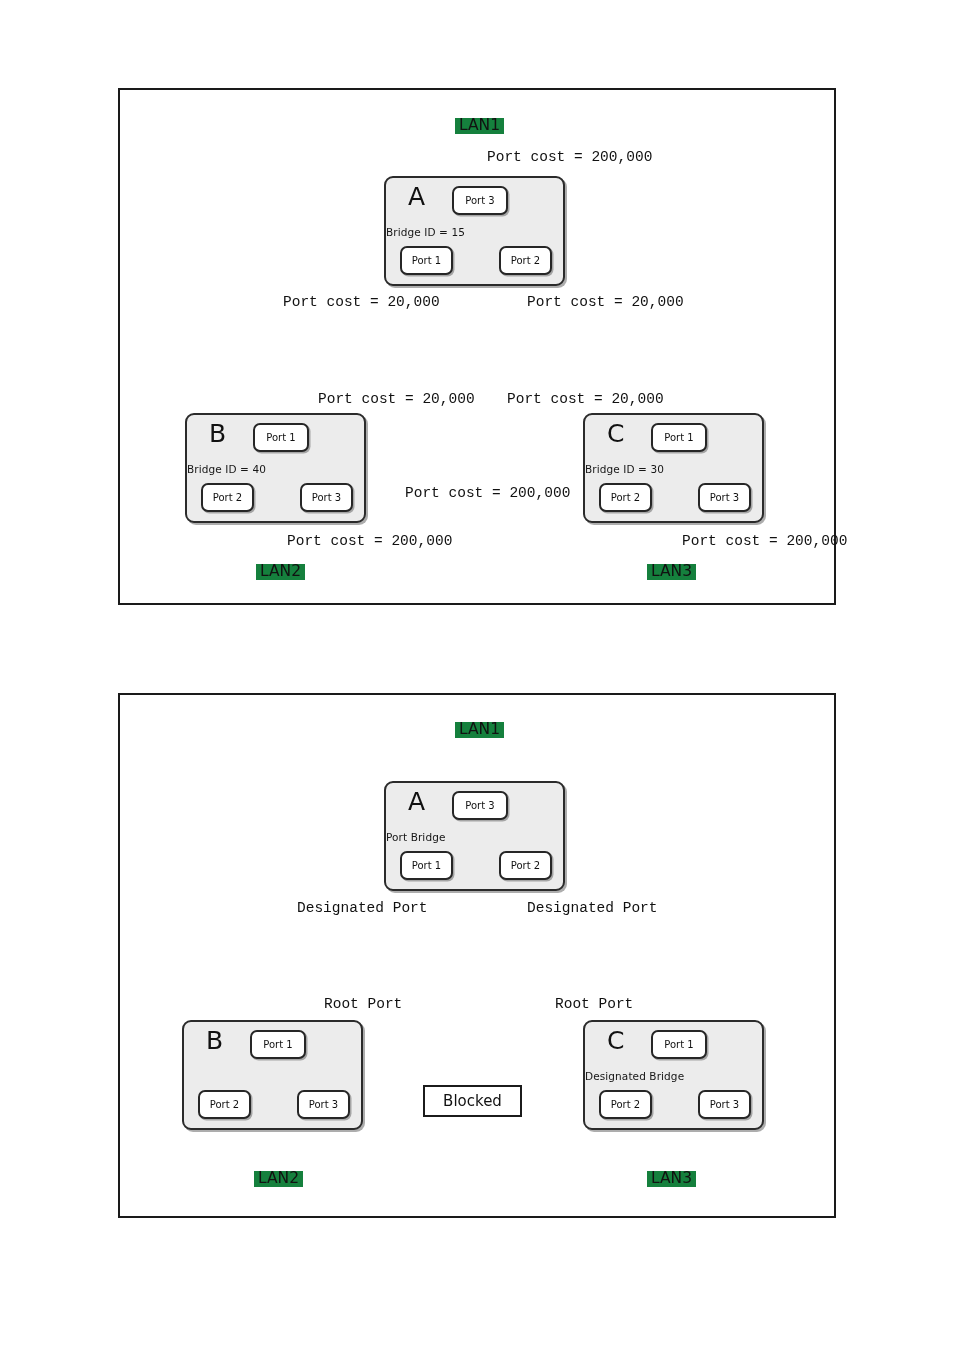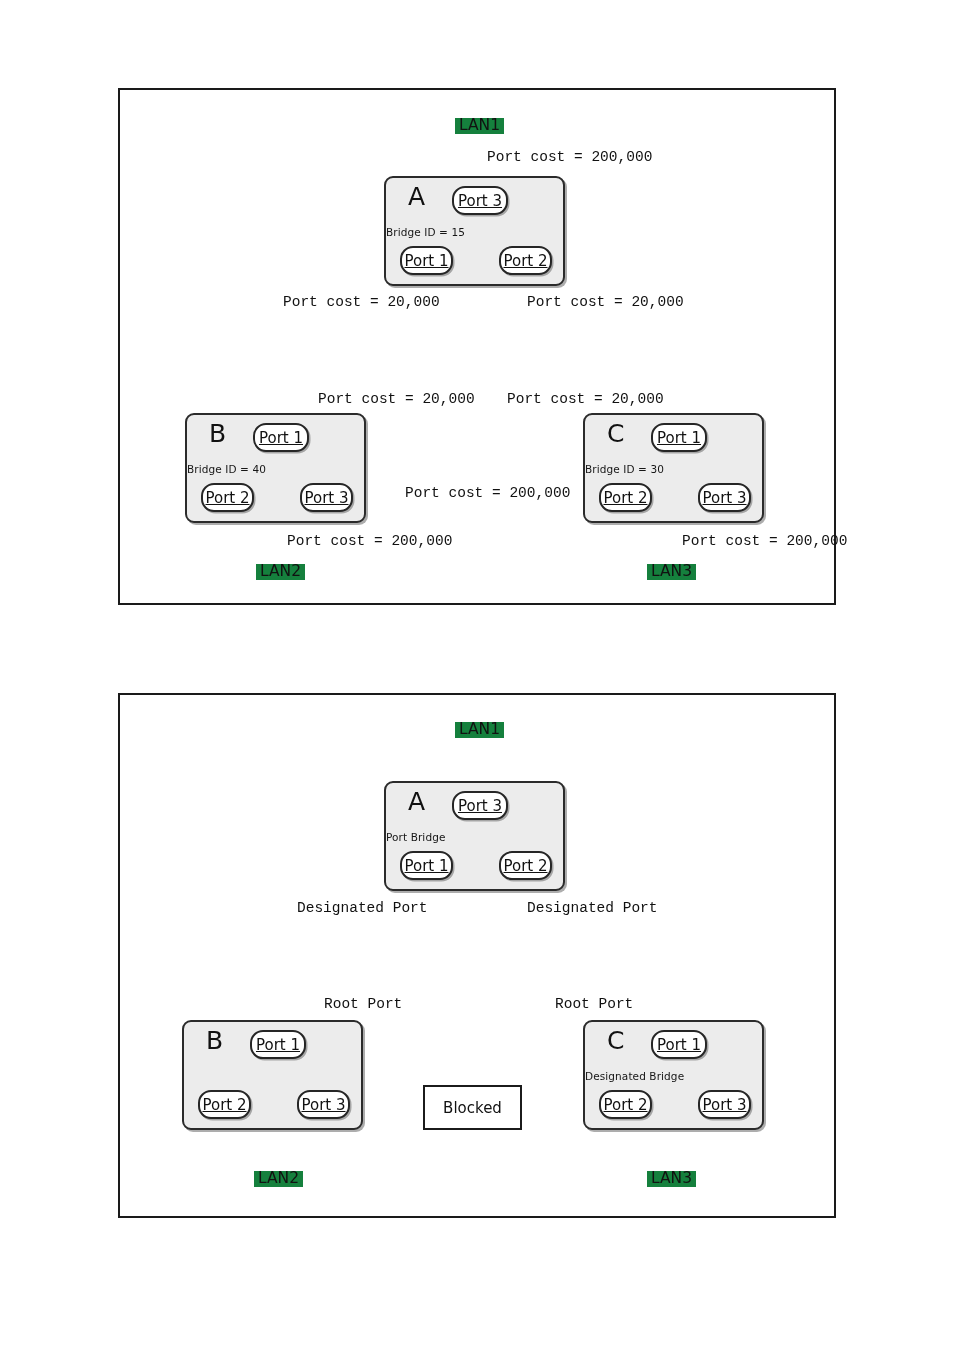--- a/index.html
+++ b/index.html
@@ -50,29 +50,28 @@
     top: 48px;
     text-align: left;
     font-size: 10.5px;
     color: #161616;
     letter-spacing: 0.1px;
   }
   .port {
     position: absolute;
     background: #ffffff;
     border: 2px solid #262626;
-    border-radius: 13px;
-    box-sizing: border-box;
-    font-size: 15px;
+    border-radius: 7px;
+    box-sizing: border-box;
+    font-size: 10px;
     color: #111;
     display: flex;
     align-items: center;
     justify-content: center;
     box-shadow: 1.5px 1.5px 0 rgba(0,0,0,0.30);
-    text-decoration: underline;
   }
   .port-top    { left: 66px;  top: 8px;   width: 56px; height: 29px; }
   .port-bl     { left: 14px;  top: 68px;  width: 53px; height: 29px; }
   .port-br     { left: 113px; top: 68px;  width: 53px; height: 29px; }
 
   
   .lbl {
     position: absolute;
     font-size: 14.5px;
     color: #111;
@@ -242,15 +241,15 @@
     <div class="port port-top">Port 1</div>
     <div class="port port-bl">Port 2</div>
     <div class="port port-br">Port 3</div>
   </div>
 
   <div class="lbl" style="left:297px; top:901px;">Designated Port</div>
   <div class="lbl" style="left:527px; top:901px;">Designated Port</div>
   <div class="lbl" style="left:324px; top:997px;">Root Port</div>
   <div class="lbl" style="left:555px; top:997px;">Root Port</div>
 
-  <div class="blocked-box" style="left:423px; top:1085px; width:99px; height:45px;">Blocked</div>
+  <div class="blocked-box" style="left:423px; top:1085px; width:99px; height:32px;">Blocked</div>
 
 </div>
 
 </body></html>

